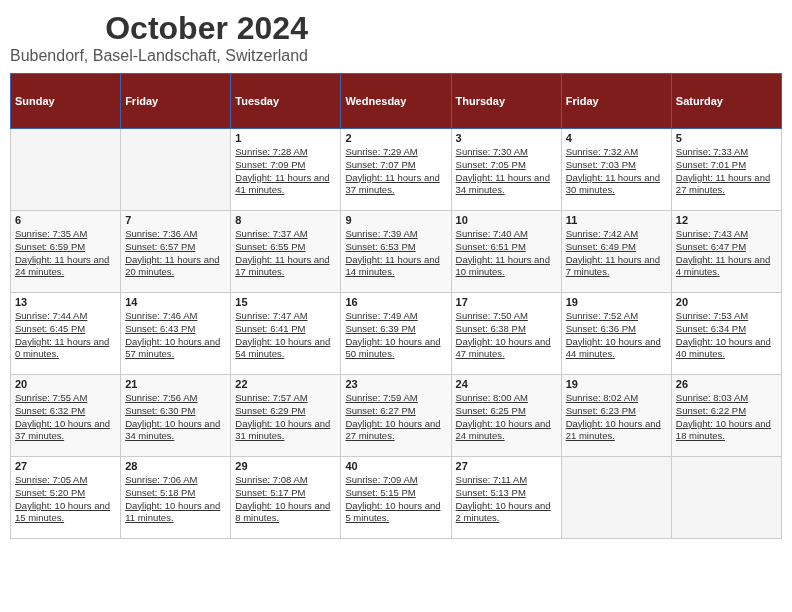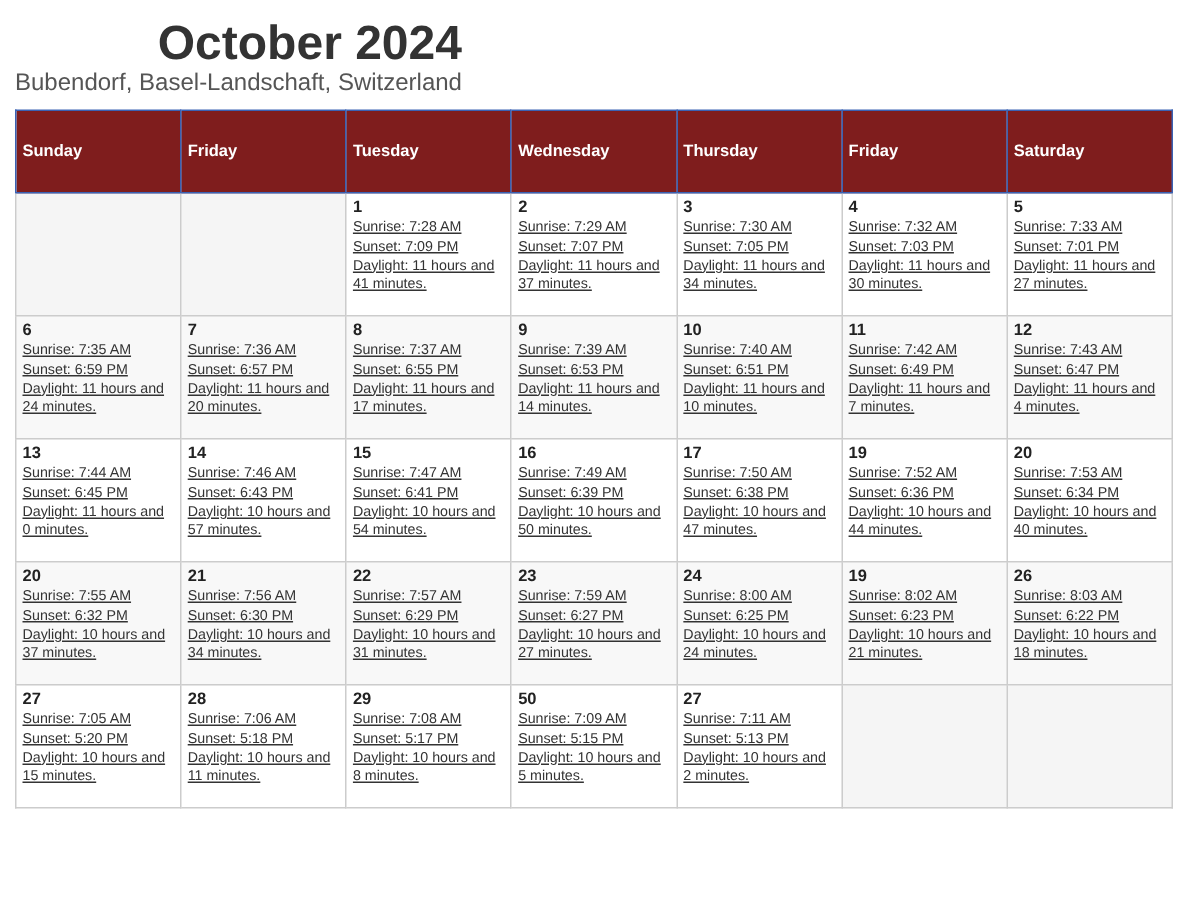--- a/index.html
+++ b/index.html
@@ -284,21 +284,21 @@
           Sunrise: 7:06 AM<br>Sunset: 5:18 PM<br>Daylight: 10 hours and 11 minutes.
         </div>
           </td>
           <td>
             <span class="day-number">29</span>
         <div class="day-info">
           Sunrise: 7:08 AM<br>Sunset: 5:17 PM<br>Daylight: 10 hours and 8 minutes.
         </div>
           </td>
           <td>
-            <span class="day-number">50</span>
+            <span class="day-number">40</span>
         <div class="day-info">
           Sunrise: 7:09 AM<br>Sunset: 5:15 PM<br>Daylight: 10 hours and 5 minutes.
         </div>
           </td>
           <td>
             <span class="day-number">27</span>
         <div class="day-info">
           Sunrise: 7:11 AM<br>Sunset: 5:13 PM<br>Daylight: 10 hours and 2 minutes.
         </div>
           </td>

